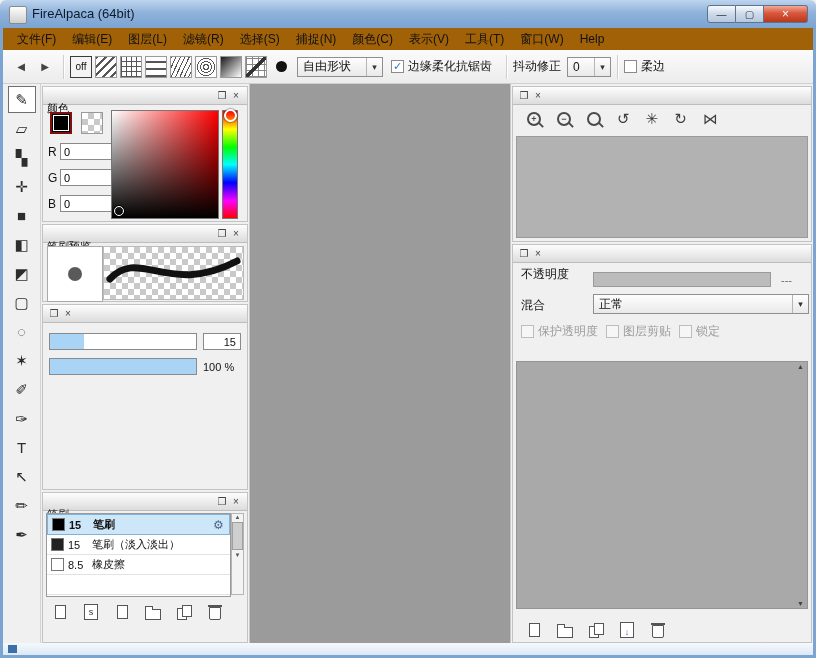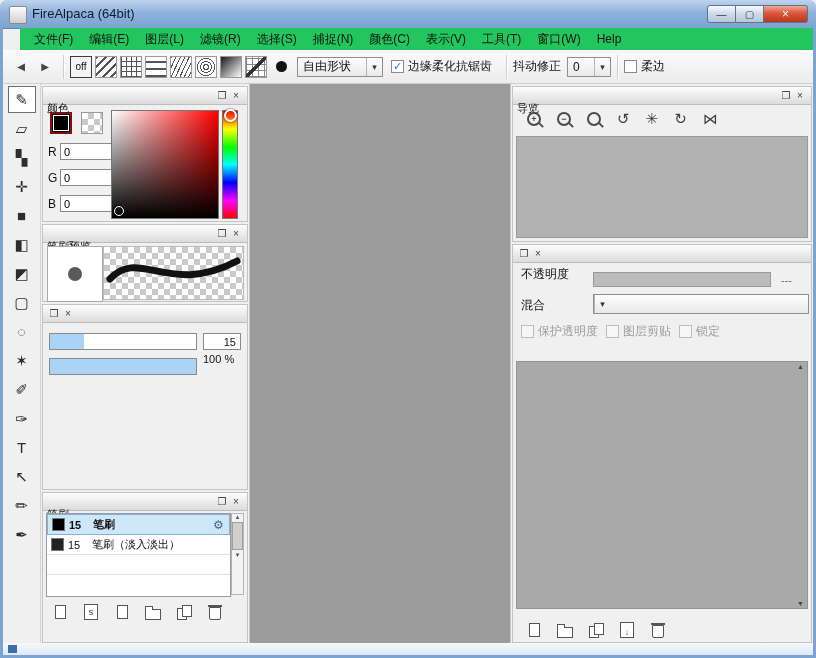--- a/index.html
+++ b/index.html
@@ -15,21 +15,21 @@
   .frame-b{position:absolute;left:0;right:0;bottom:0;height:3px;background:#7ba4d2;}
   .appicon{position:absolute;left:9px;top:6px;width:16px;height:16px;background:linear-gradient(#fdfdfd,#cfcfcf);border:1px solid #8a8a8a;border-radius:2px;}
   .ttitle{position:absolute;left:32px;top:6px;font-size:13px;color:#0c1c2e;}
   .wbtns{position:absolute;right:8px;top:5px;display:flex;}
   .wb{height:18px;display:flex;align-items:center;justify-content:center;font-size:10px;
       border:1px solid #5e738c;box-sizing:border-box;}
   .wb-min{width:29px;background:linear-gradient(#f7fafd,#cdd9e8 50%,#b7c8dc);border-radius:3px 0 0 3px;color:#23364e;}
   .wb-max{width:28px;background:linear-gradient(#f7fafd,#cdd9e8 50%,#b7c8dc);border-left:none;color:#23364e;}
   .wb-close{width:44px;background:linear-gradient(#f2a995,#d8573d 45%,#b8371d);border-left:none;border-radius:0 3px 3px 0;color:#fff;font-size:12px;}
   
-  .menubar{position:absolute;left:20px;right:3px;top:28px;height:22px;background:#22c55e;display:flex;align-items:center;padding-left:6px;box-sizing:border-box;}
+  .menubar{position:absolute;left:3px;right:3px;top:28px;height:22px;background:#a16207;display:flex;align-items:center;padding-left:6px;box-sizing:border-box;}
   .mitem{padding:2px 8px;white-space:nowrap;}
   
   .toolbar{position:absolute;left:3px;right:3px;top:50px;height:34px;background:linear-gradient(#fbfbfb,#ececec);
     border-bottom:1px solid #cfcfcf;display:flex;align-items:center;box-sizing:border-box;}
   .tb-nav{width:20px;height:20px;display:flex;align-items:center;justify-content:center;color:#444;font-size:10px;margin:0 2px;}
   .tb-sep{width:1px;height:24px;background:#cfcfcf;margin:0 6px;box-shadow:1px 0 0 #fff;}
   .tbtn{width:22px;height:22px;border:1px solid #9a9a9a;background:#fff;box-sizing:border-box;margin-right:3px;text-align:center;}
   .tbtn.sel{border:1px solid #3c3c3c;display:flex;align-items:center;justify-content:center;font-size:10px;background:#f4f4f4;}
   .p-diag{background:repeating-linear-gradient(135deg,#555 0 2px,#fff 2px 6px);}
   .p-grid{background-image:repeating-linear-gradient(0deg,#555 0 1px,transparent 1px 5px),repeating-linear-gradient(90deg,#555 0 1px,transparent 1px 5px);background-color:#fff;}
@@ -306,21 +306,21 @@
           <span class="pbtn">×</span>
         </div>
         <div style="position:relative;height:167px;">
           <div class="sl" style="left:6px;top:10px;width:148px;">
               <div class="fl" style="width:34px;"></div>
             </div>
           <div class="valbox" style="left:160px;top:10px;">15</div>
           <div class="sl" style="left:6px;top:35px;width:148px;">
               <div class="fl" style="width:146px;"></div>
             </div>
-          <div class="sllabel" style="left:160px;top:30px;">100 %</div>
+          <div class="sllabel" style="left:160px;top:38px;">100 %</div>
         </div>
       </div>
 
       <div class="panel" style="top:408px;bottom:0;">
         <div class="phead">
           <span class="pttl">笔刷</span>
           <span class="pbtn">❐</span>
           <span class="pbtn">×</span>
         </div>
         <div class="blist">
@@ -329,20 +329,25 @@
             <span class="bsz">15</span>
             <span class="bname">笔刷</span>
             <span class="bgear">⚙</span>
           </div>
           <div class="brow">
             <span class="bsw" style="background:#222;"></span>
             <span class="bsz">15</span>
             <span class="bname">笔刷（淡入淡出）</span>
           </div>
           <div class="brow">
+            <span class="bsw" style="background:#fff;"></span>
+            <span class="bsz">8.5</span>
+            <span class="bname">橡皮擦</span>
+          </div>
+          <div class="brow">
             
             
             
           </div>
         </div>
         <div class="vscroll">
           <span>▲</span>
           <span class="sthumb"></span>
           <span>▼</span>
         </div>
@@ -370,21 +375,20 @@
         </div>
       </div>
     </div>
 
     <div class="canvas"></div>
 
     <div class="rpanels">
 
       <div class="panel" style="top:2px;height:156px;">
         <div class="phead">
-          <span class="pttl">导览</span>
           <span class="pbtn">❐</span>
           <span class="pbtn">×</span>
         </div>
         <div class="ztb">
           <span class="mag">
               <span>+</span>
             </span>
           <span class="mag">
               <span>−</span>
             </span>
@@ -405,20 +409,21 @@
         <div style="position:relative;height:100%;">
           <div class="lrow" style="top:3px;">
             <span class="llabel">不透明度</span>
           </div>
           <div class="opslider" style="top:9px;"></div>
           <div class="dashes" style="top:11px;">---</div>
           <div class="lrow" style="top:34px;">
             <span class="llabel">混合</span>
           </div>
           <div class="combo" style="position:absolute;left:80px;top:31px;width:216px;">
+            <span class="cv">正常</span>
             <span class="ca">▾</span>
           </div>
           <div class="lrow" style="top:60px;">
             <span class="cbx off dis"></span>
             <span class="cblabel cbgray">保护透明度</span>
             <span class="cbx off dis"></span>
             <span class="cblabel cbgray">图层剪贴</span>
             <span class="cbx off dis"></span>
             <span class="cblabel cbgray">锁定</span>
           </div>

